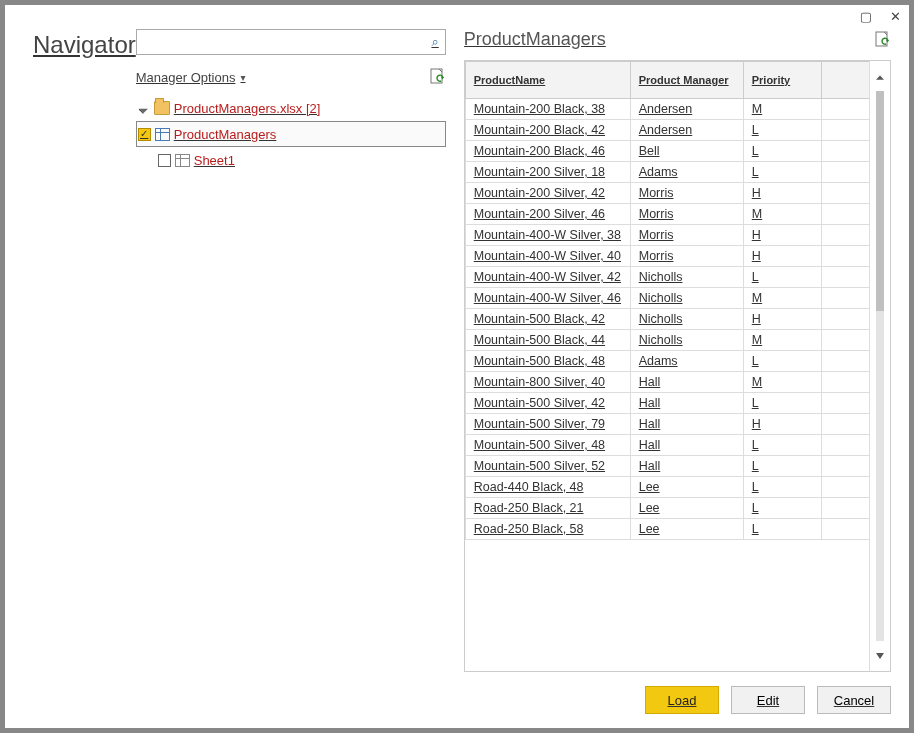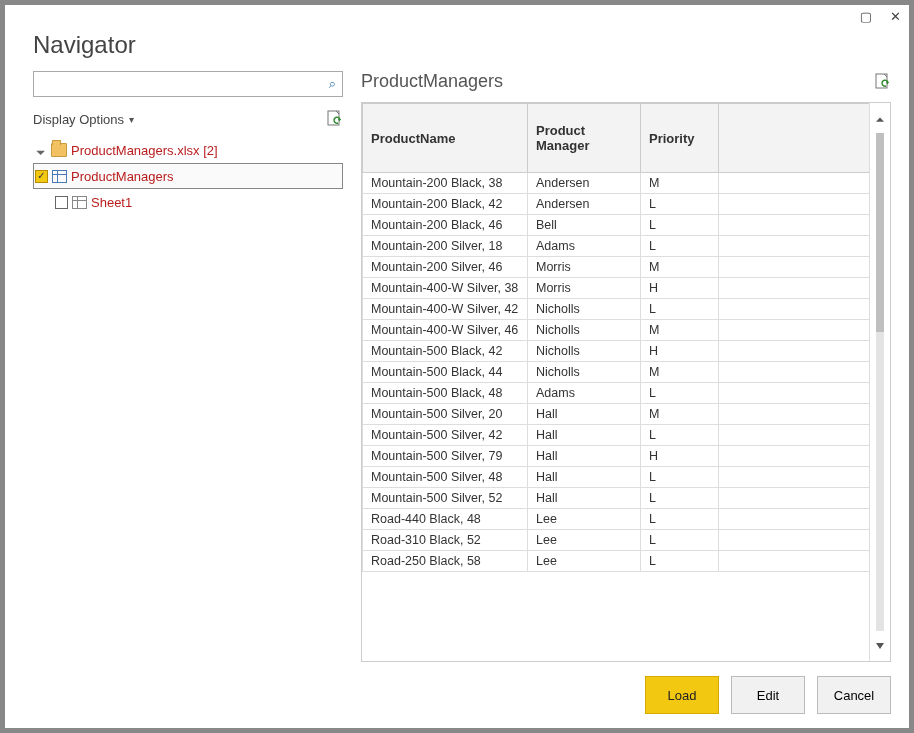--- a/index.html
+++ b/index.html
@@ -6,21 +6,21 @@
   html, body { margin:0; padding:0; font-family: "Segoe UI", Arial, sans-serif; font-size:13px; color:#333; background:#888; }
   .window {
     width:906px; height:725px; margin:4px; background:#fff; border:1px solid #888; position:relative;
     display:flex; flex-direction:column;
   }
   .titlebar {
     height:24px; display:flex; justify-content:flex-end; align-items:flex-start; padding:4px 8px 0 0; gap:18px;
   }
   .titlebar span { color:#444; cursor:default; }
   .content {
-    flex:1; display:flex; flex-direction:column; padding:0 18px 14px 28px;
+    flex:1; display:flex; flex-direction:row; padding:0 18px 14px 28px;text-decoration:underline;
   }
   .heading { font-size:24px; font-weight:300; color:#444; margin:2px 0 12px 0; }
   .main { flex:1; display:flex; gap:18px; overflow:hidden; }
   .left { width:310px; display:flex; flex-direction:column; }
   .searchbox {
     border:1px solid #aaa; height:26px; display:flex; align-items:center; padding:0 6px; margin-bottom:10px;
   }
   .searchbox input { flex:1; border:none; outline:none; font-size:13px; height:22px; background:transparent; }
   .searchbox .icon { color:#2a6faa; font-size:13px; }
   .left-row { display:flex; align-items:center; justify-content:space-between; height:24px; color:#444; }
@@ -42,52 +42,52 @@
   .sheet-ico::after { content:""; position:absolute; top:0; bottom:0; left:4px; width:1px; background:#888; }
   .tree-label { color:#b91c1c; }
   .doc-refresh { width:16px; height:18px; position:relative; }
   .doc-refresh svg { width:16px; height:18px; }
   .right { flex:1; display:flex; flex-direction:column; overflow:hidden; }
   .right-head { display:flex; align-items:center; justify-content:space-between; margin-bottom:10px; }
   .right-title { font-size:18px; font-weight:400; color:#555; }
   .tablewrap { flex:1; display:flex; overflow:hidden; }
   .tablebox { flex:1; border:1px solid #ccc; border-right:none; overflow:hidden; }
   table { border-collapse:collapse; width:100%; }
-  th { text-align:left; font-weight:600; font-size:13px; background:#f3f3f3; border:1px solid #ccc; padding:19px 8px; height:22px; }
+  th { text-align:left; font-weight:600; font-size:11px; background:#f3f3f3; border:1px solid #ccc; padding:12px 8px; height:22px; }
   td { border:1px solid #ddd; padding:3px 8px; font-size:12.5px; height:21px; white-space:nowrap; }
   .col-pn { width:165px; }
   .col-pm { width:113px; }
   .col-pr { width:78px;margin-top:40px; }
   th.spacer, td.spacer { border-right:none; }
   .vscroll { width:22px; border:1px solid #ccc; border-left-color:#ddd; display:flex; flex-direction:column; align-items:center; justify-content:space-between; padding:8px 0; font-size:14px; color:#555; background:#fff; }
   .vscroll .track { flex:1; width:8px; background:#e3e3e3; margin:6px 0; position:relative; }
   .vscroll .thumb { position:absolute; top:0; left:0; right:0; height:40%; background:#bfbfbf; }
   .footer { display:flex; justify-content:flex-end; gap:12px; padding-top:14px; }
-  .btn { min-width:74px; height:38px; border:1px solid #bbb; background:#f1f1f1; font-size:13px; cursor:pointer; display:inline-flex; align-items:center; justify-content:center; }
+  .btn { min-width:74px; height:28px; border:1px solid #bbb; background:#f1f1f1; font-size:13px; cursor:pointer; display:inline-flex; align-items:center; justify-content:center; }
   .btn.primary { background:#f2c811; border-color:#d4aa00; font-weight:500; color:#222; }
 </style>
 </head>
 <body>
 
 <div class="window">
   <div class="titlebar">
     <span>▢</span>
     <span>✕</span>
   </div>
   <div class="content">
     <div class="heading">Navigator</div>
     <div class="main">
       <div class="left">
         <div class="searchbox">
           <input type="text" placeholder="" style="">
           <span class="icon">⌕</span>
         </div>
         <div class="left-row">
           <div class="dispopt">
-            <span>Display Options</span>
+            <span>Manager Options</span>
             <span style="font-size:10px;color:#555;">▾</span>
           </div>
           <span class="doc-refresh">
             <svg viewBox="0 0 16 18">
                 <rect x="1" y="1" width="11" height="14" fill="none" stroke="#777" stroke-width="1"></rect>
                 <polyline points="9,1 12,4" fill="none" stroke="#777"></polyline>
                 <path d="M11 13 a3 3 0 1 1 2 -3" fill="none" stroke="#2a8a2a" stroke-width="1.4"></path>
                 <polygon points="14,9 11,9 12.5,11.5" fill="#2a8a2a"></polygon>
               </svg>
           </span>
@@ -154,27 +154,39 @@
                     <td>L</td>
                     <td class="spacer"></td>
                   </tr>
                   <tr>
                     <td>Mountain-200 Silver, 18</td>
                     <td>Adams</td>
                     <td>L</td>
                     <td class="spacer"></td>
                   </tr>
                   <tr>
+                    <td>Mountain-200 Silver, 42</td>
+                    <td>Morris</td>
+                    <td>H</td>
+                    <td class="spacer"></td>
+                  </tr>
+                  <tr>
                     <td>Mountain-200 Silver, 46</td>
                     <td>Morris</td>
                     <td>M</td>
                     <td class="spacer"></td>
                   </tr>
                   <tr>
                     <td>Mountain-400-W Silver, 38</td>
+                    <td>Morris</td>
+                    <td>H</td>
+                    <td class="spacer"></td>
+                  </tr>
+                  <tr>
+                    <td>Mountain-400-W Silver, 40</td>
                     <td>Morris</td>
                     <td>H</td>
                     <td class="spacer"></td>
                   </tr>
                   <tr>
                     <td>Mountain-400-W Silver, 42</td>
                     <td>Nicholls</td>
                     <td>L</td>
                     <td class="spacer"></td>
                   </tr>
@@ -196,21 +208,21 @@
                     <td>M</td>
                     <td class="spacer"></td>
                   </tr>
                   <tr>
                     <td>Mountain-500 Black, 48</td>
                     <td>Adams</td>
                     <td>L</td>
                     <td class="spacer"></td>
                   </tr>
                   <tr>
-                    <td>Mountain-500 Silver, 20</td>
+                    <td>Mountain-800 Silver, 40</td>
                     <td>Hall</td>
                     <td>M</td>
                     <td class="spacer"></td>
                   </tr>
                   <tr>
                     <td>Mountain-500 Silver, 42</td>
                     <td>Hall</td>
                     <td>L</td>
                     <td class="spacer"></td>
                   </tr>
@@ -232,21 +244,21 @@
                     <td>L</td>
                     <td class="spacer"></td>
                   </tr>
                   <tr>
                     <td>Road-440 Black, 48</td>
                     <td>Lee</td>
                     <td>L</td>
                     <td class="spacer"></td>
                   </tr>
                   <tr>
-                    <td>Road-310 Black, 52</td>
+                    <td>Road-250 Black, 21</td>
                     <td>Lee</td>
                     <td>L</td>
                     <td class="spacer"></td>
                   </tr>
                   <tr>
                     <td>Road-250 Black, 58</td>
                     <td>Lee</td>
                     <td>L</td>
                     <td class="spacer"></td>
                   </tr>

